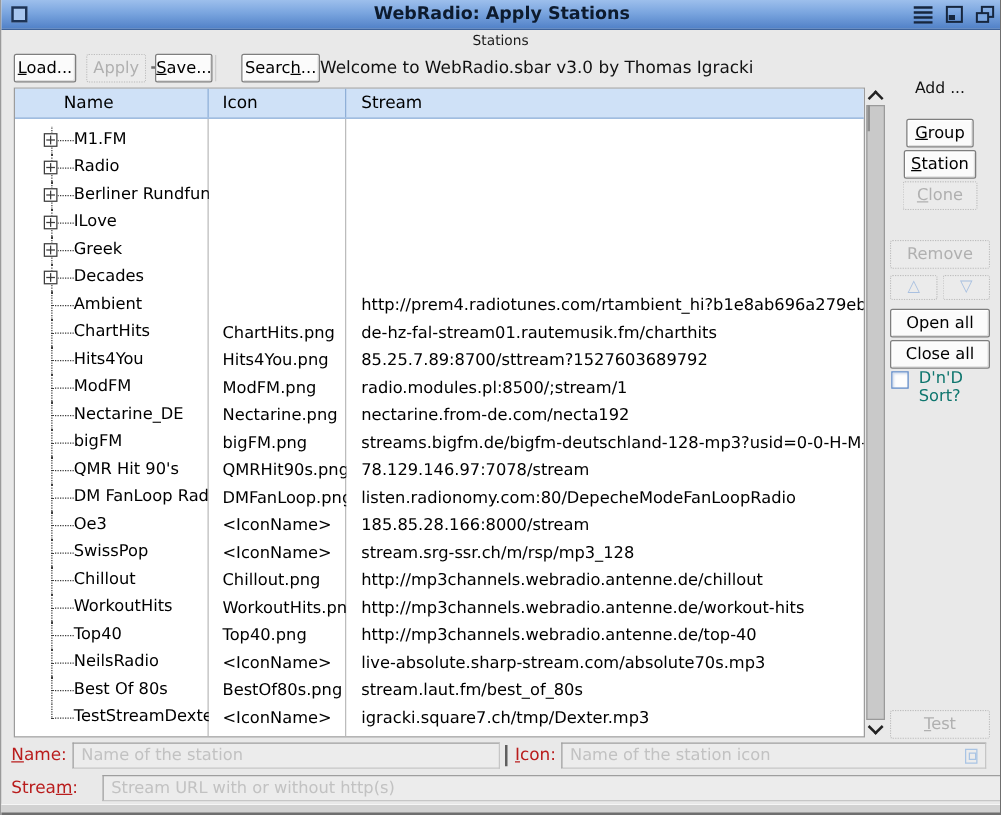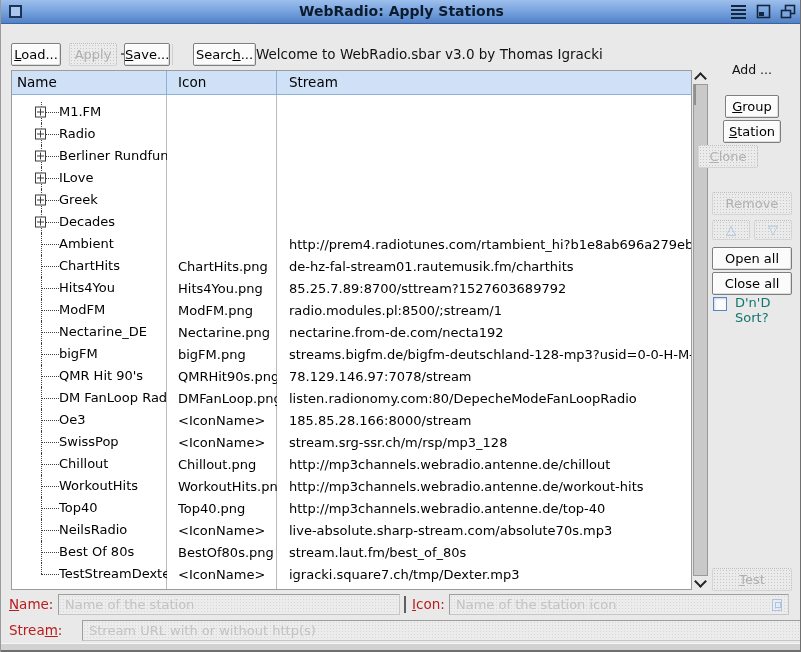--- a/index.html
+++ b/index.html
@@ -28,21 +28,21 @@
   .balance-dash{position:absolute;left:115px;top:53px;width:6px;height:2px;background:#6e6e6e;}
   .balance-vline{position:absolute;left:171px;top:44px;width:1px;height:21px;background:#cfcfcf;}
   .welcome{position:absolute;left:255px;top:43px;height:23px;line-height:23px;font-size:13.5px;color:#111;}
   
   .list-container{position:absolute;left:10px;top:70px;width:681px;height:520px;
     box-sizing:border-box;background:#fff;border:1px solid #9c9c9c;}
   .list-header{display:flex;height:24px;box-sizing:border-box;background:#cfe1f7;
     border-bottom:1px solid #8fafd7;}
   .hcell{box-sizing:border-box;border-right:1px solid #8fafd7;font-size:13.5px;color:#000;
     line-height:23px;}
-  .hcell.h-name{width:155px;padding-left:5px;}
+  .hcell.h-name{width:155px;padding-left:39px;}
   .hcell.h-icon{width:110px;padding-left:11px;}
   .hcell.h-stream{flex:1;padding-left:12px;border-right:none;}
   .list-body{position:relative;height:494px;padding-top:6px;box-sizing:border-box;overflow:hidden;}
   .colsep{position:absolute;top:0;bottom:0;width:1px;background:#bcbcbc;}
   .colsep.s1{left:154px;} .colsep.s2{left:264px;}
   .row{display:flex;height:22px;align-items:center;font-size:13px;color:#000;position:relative;}
   .cell{box-sizing:border-box;white-space:nowrap;overflow:hidden;}
   .c-name{width:155px;position:relative;height:22px;line-height:22px;padding-left:47px;}
   .c-icon{width:110px;padding-left:11px;}
   .c-stream{flex:1;padding-left:12px;}
@@ -106,20 +106,21 @@
         <rect x="1.5" y="1.5" width="12" height="12" fill="none" stroke="#16263e" stroke-width="1.6"></rect>
         <rect x="3" y="8" width="5" height="4" fill="#16263e"></rect>
       </svg>
       <svg width="16" height="15" viewBox="0 0 16 15">
         <rect x="5.5" y="1.5" width="9" height="8" fill="none" stroke="#16263e" stroke-width="1.6"></rect>
         <rect x="1.5" y="6.5" width="9" height="7" fill="#7aa5df" stroke="#16263e" stroke-width="1.6"></rect>
       </svg>
     </span>
   </div>
 
+  <div class="subtitle">Stations</div>
 
   <button class="btn" style="left:10px;top:43px;width:50px;"><span class="hk">L</span>oad...</button>
   <button class="btn ghost" style="left:68px;top:43px;width:48px;">Apply</button>
   <span class="balance-dash" style="left:120px;"></span>
   <button class="btn" style="left:123px;top:43px;width:46px;"><span class="hk">S</span>ave...</button>
   <span class="balance-vline"></span>
   <button class="btn" style="left:192px;top:43px;width:63px;">Searc<span class="hk">h</span>...</button>
   <span class="welcome">Welcome to WebRadio.sbar v3.0 by Thomas Igracki</span>
 
   <div class="list-container">
@@ -250,21 +251,21 @@
       </span>
     <span class="sb-track"><span class="sb-thumb"></span></span>
     <span class="sb-arrow">
         <span class="chev down"></span>
       </span>
   </div>
 
   <div class="add-label">Add ...</div>
   <button class="btn" style="left:724px;top:95px;width:54px;"><span class="hk">G</span>roup</button>
   <button class="btn" style="left:722px;top:120px;width:58px;"><span class="hk">S</span>tation</button>
-  <button class="btn ghost" style="left:697px;top:145px;width:60px;"><span class="hk">C</span>lone</button>
+  <button class="btn ghost" style="left:721px;top:145px;width:60px;"><span class="hk">C</span>lone</button>
   <button class="btn ghost" style="left:711px;top:192px;width:80px;">Remove</button>
   <button class="btn ghost" style="left:711px;top:220px;width:38px;height:20px;"><span class="arrow-glyph">△</span></button>
   <button class="btn ghost" style="left:753px;top:220px;width:38px;height:20px;"><span class="arrow-glyph">▽</span></button>
   <button class="btn" style="left:711px;top:247px;width:80px;">Open all</button>
   <button class="btn" style="left:711px;top:272px;width:80px;">Close all</button>
   <span class="checkbox"></span>
   <span class="checkbox-label">D'n'D Sort?</span>
   <button class="btn ghost" style="left:711px;top:568px;width:80px;"><span class="hk">T</span>est</button>
 
   <span class="flabel" style="left:8px;top:594px;"><span class="hk">N</span>ame:</span>

